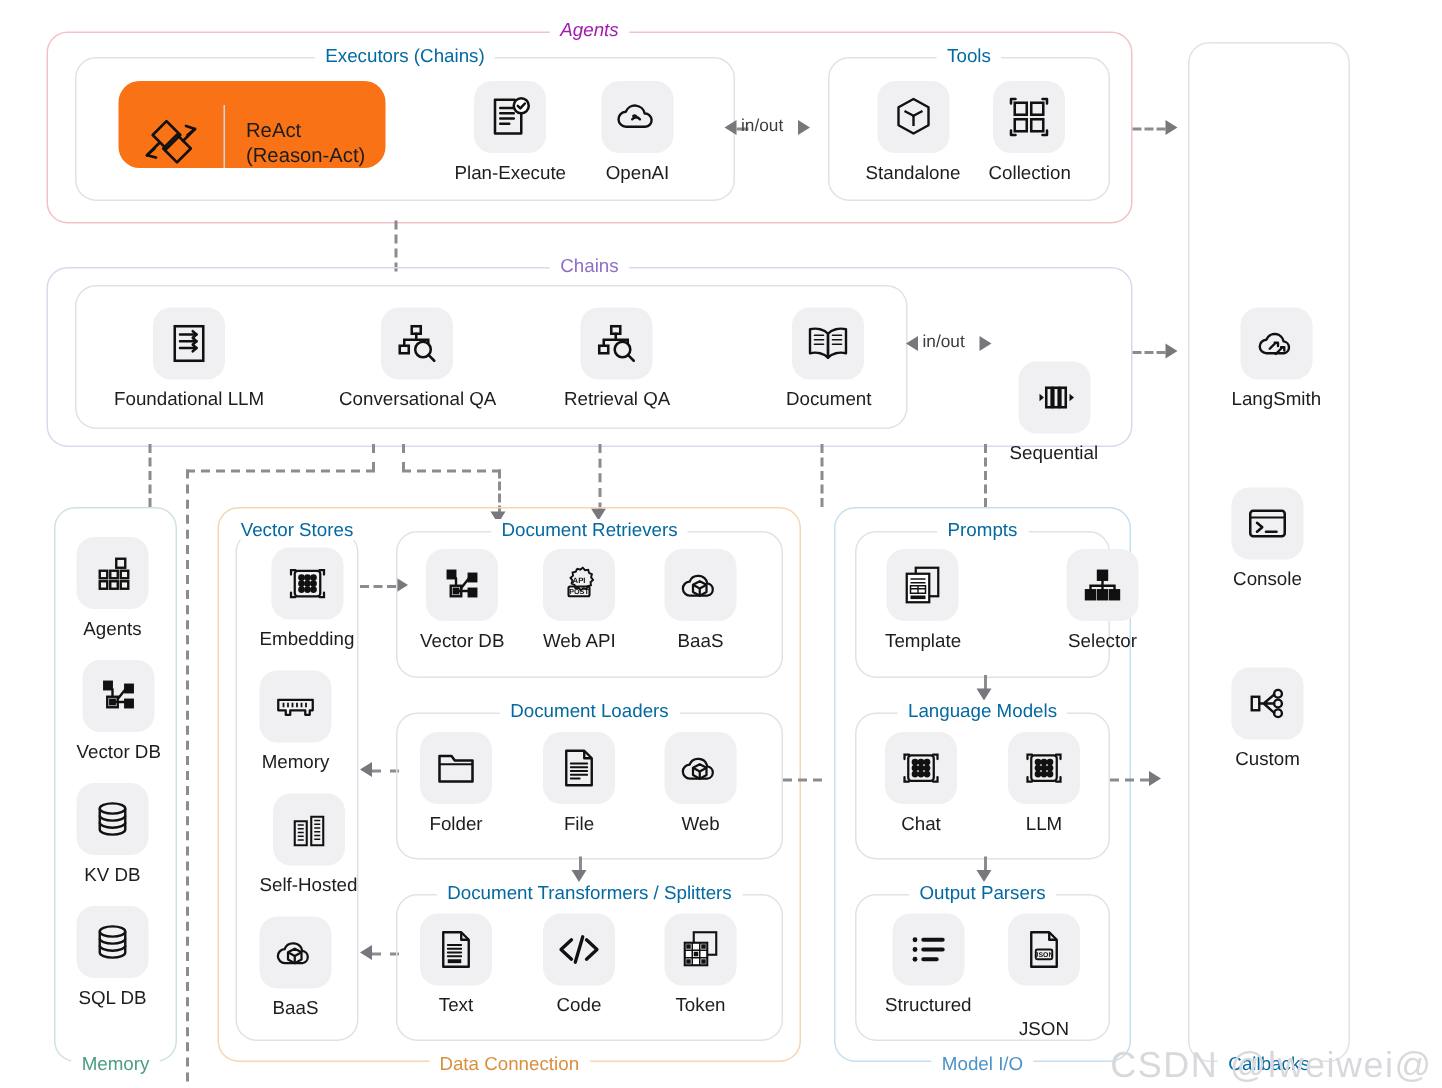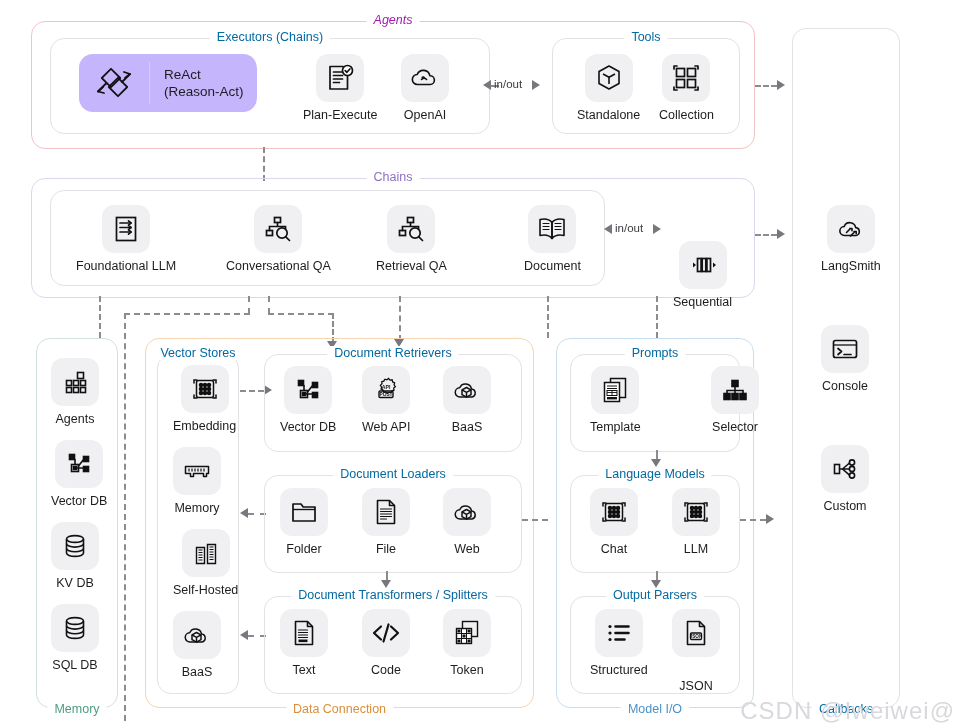--- a/index.html
+++ b/index.html
@@ -33,21 +33,21 @@
   .tile{position:relative;width:48px;height:48px;border-radius:12px;
         background:#f0f0f2;display:flex;align-items:center;justify-content:center;}
   .tile.stack::before,.tile.stack::after{
         content:"";position:absolute;border-radius:12px;background:#ececee;z-index:-1;}
   .tile.stack::before{left:4px;top:4px;width:48px;height:48px;}
   .tile.stack::after{left:8px;top:8px;width:48px;height:48px;background:#e8e8ea;}
   .tile svg{display:block;}
   .nlabel{margin-top:6px;font-size:12.5px;line-height:15px;color:#1d1d1f;white-space:nowrap;}
 
   
-  .pill{position:absolute;display:flex;align-items:center;border-radius:14px;background:#c4b5fd;}
+  .pill{position:absolute;display:flex;align-items:flex-end;border-radius:14px;background:#f97316;}
   .pill.stack::before,.pill.stack::after{content:"";position:absolute;border-radius:14px;
         background:#ececee;z-index:-1;width:100%;height:100%;}
   .pill.stack::before{left:4px;top:4px;}
   .pill.stack::after{left:8px;top:8px;background:#e8e8ea;}
   .pill .picon{width:70px;display:flex;align-items:center;justify-content:center;}
   .pill .pdiv{width:1px;height:42px;background:#d3d3d8;}
   .pill .ptext{padding-left:14px;font-size:13.5px;line-height:17px;color:#1d1d1f;}
 
   
   .vline{position:absolute;width:0;border-left:2.4px dashed #8b8b90;}

